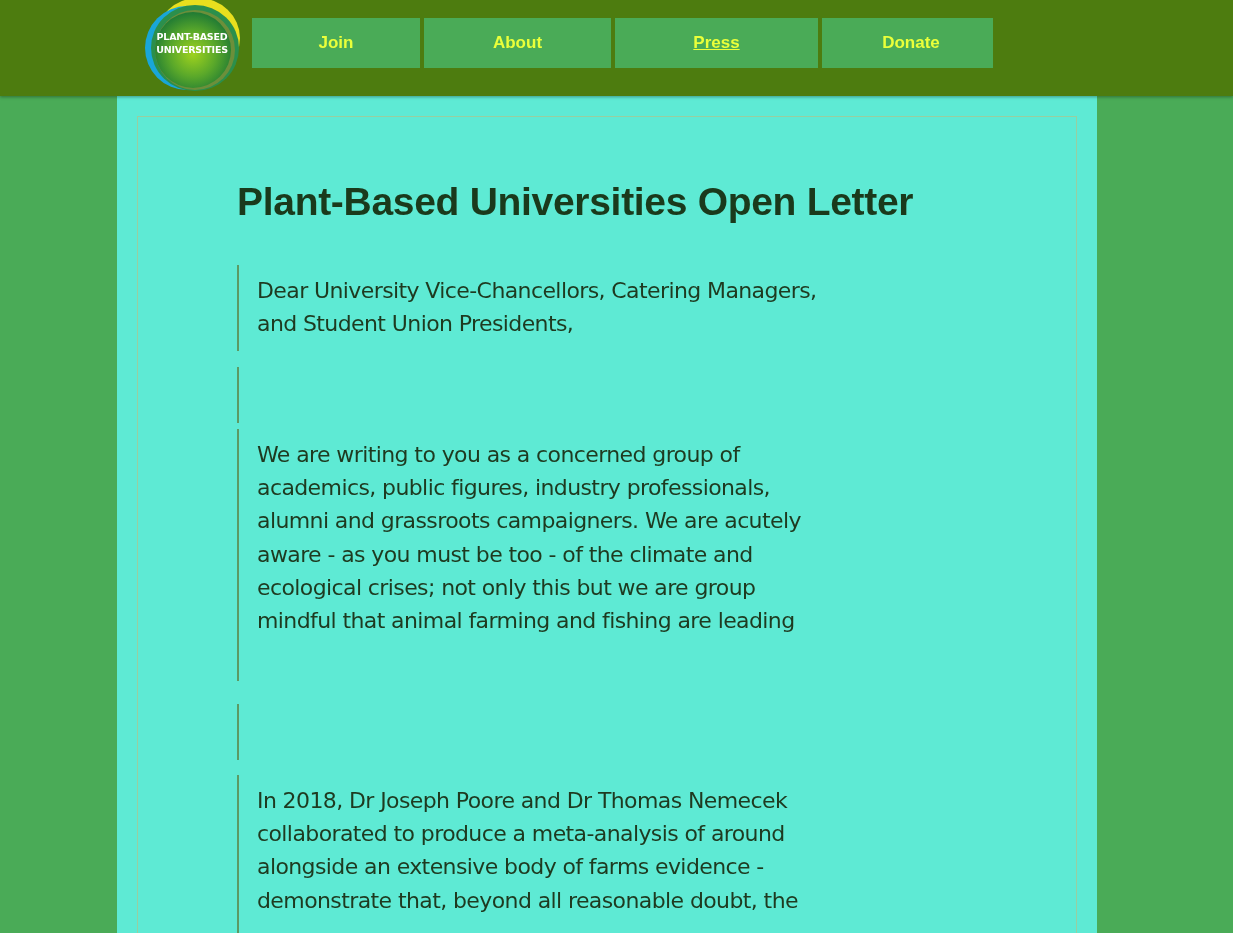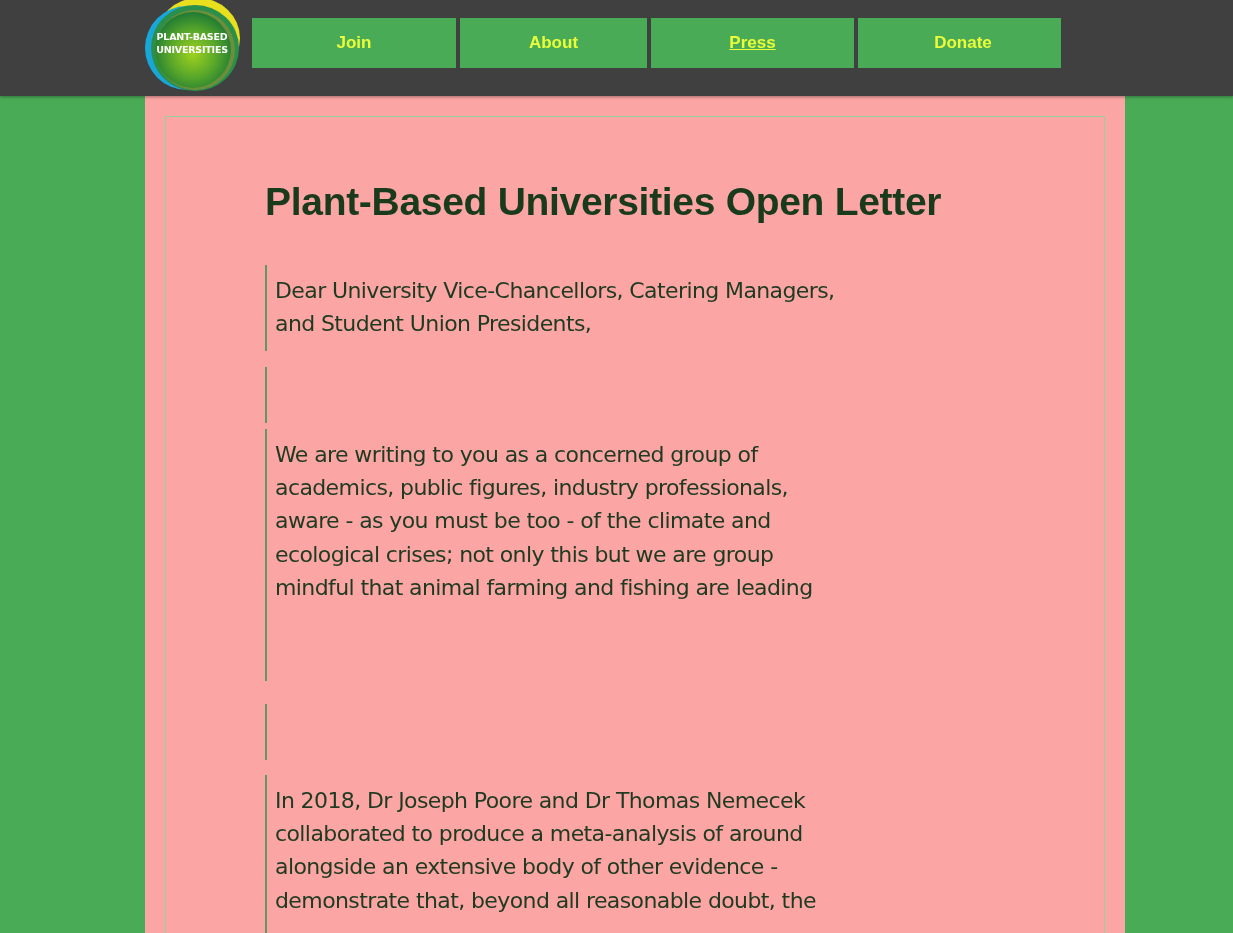--- a/index.html
+++ b/index.html
@@ -4,69 +4,68 @@
   <style>
     * { box-sizing: border-box; margin: 0; padding: 0; }
     html, body { width: 1233px; height: 933px; overflow: hidden; }
     body {
       background: #4aab57;
       font-family: "Liberation Sans", sans-serif;
       position: relative;
     }
     .header {
       position: absolute; left: 0; top: 0; width: 1233px; height: 96px;
-      background: #404040;
+      background: #4d7c0f;
       box-shadow: 0 1px 3px rgba(0,0,0,0.35);
       z-index: 5;
     }
     .logo {
       position: absolute; left: 143px; top: -2px; width: 98px; height: 94px;
     }
     .logo svg { width: 100%; height: 100%; display: block; }
     .logo-text {
       position: absolute; left: 0; top: 32px; width: 98px;
       text-align: center; color: #ffffff;
       font-family: "DejaVu Sans", sans-serif; font-weight: bold;
       font-size: 9.5px; line-height: 13px; letter-spacing: -0.2px;
     }
     .nav {
       position: absolute; left: 252px; top: 18px; height: 50px;
       display: flex; gap: 4px;
     }
     .nav-btn {
-      width: 204px; height: 50px;
+      width: 168px; height: 50px;
       background: #4aab57;
       color: #eaff3a;
       font-family: "Liberation Sans", sans-serif;
       font-weight: bold; font-size: 17px;
       display: flex; align-items: center; justify-content: center;
       cursor: pointer; border: none;
     }
     .nav-btn:nth-child(2) { width: 187px; }
     .nav-btn:nth-child(3) { width: 203px; text-decoration: underline; }
-    .nav-btn:nth-child(4) { width: 203px; padding-left: 7px; }
+    .nav-btn:nth-child(4) { width: 171px; padding-left: 7px; }
     .page-panel {
       position: absolute; left: 117px; top: 96px; width: 980px; height: 837px;
-      background: #fca5a5;
-      margin-left: 28px;
+      background: #5eead4;
     }
     .content-box {
       position: absolute; left: 20px; top: 20px; width: 940px; height: 900px;
       border: 1px solid #98cfa0;
     }
     .title {
       position: absolute; left: 99px; top: 63px;
       font-family: "Liberation Sans", sans-serif; font-weight: bold;
       font-size: 39px; color: #1a3a1c; letter-spacing: -0.3px;
       white-space: nowrap;
     }
     .quote {
       position: absolute; left: 99px; width: 660px;
       border-left: 2px solid #5c9a64;
-      padding-left: 8px;
+      padding-left: 18px;
       font-family: "DejaVu Sans", sans-serif;
       font-size: 22px; line-height: 33.2px; color: #1e3a20;
       letter-spacing: -0.6px;
       word-spacing: 0px;
     }
     .q1 { top: 148px; height: 86px; padding-top: 9px; }
     .q2 { top: 250px; height: 56px; }
     .q3 { top: 312px; height: 252px; padding-top: 9px; }
     .q4 { top: 587px; height: 56px; }
     .q5 { top: 658px; height: 300px; padding-top: 9px; }
@@ -112,27 +111,28 @@
     <div class="quote q1">
       <span class="line">Dear University Vice-Chancellors, Catering Managers,</span>
       <span class="line">and Student Union Presidents,</span>
     </div>
 
     <div class="quote q2"></div>
 
     <div class="quote q3">
       <span class="line">We are writing to you as a concerned group of</span>
       <span class="line">academics, public figures, industry professionals,</span>
+      <span class="line">alumni and grassroots campaigners. We are acutely</span>
       <span class="line">aware - as you must be too - of the climate and</span>
       <span class="line">ecological crises; not only this but we are group</span>
       <span class="line">mindful that animal farming and fishing are leading</span>
     </div>
 
     <div class="quote q4"></div>
 
     <div class="quote q5">
       <span class="line">In 2018, Dr Joseph Poore and Dr Thomas Nemecek</span>
       <span class="line">collaborated to produce a meta-analysis of around</span>
-      <span class="line">alongside an extensive body of other evidence -</span>
+      <span class="line">alongside an extensive body of farms evidence -</span>
       <span class="line">demonstrate that, beyond all reasonable doubt, the</span>
     </div>
   </div>
 </div>
 
 </body></html>

